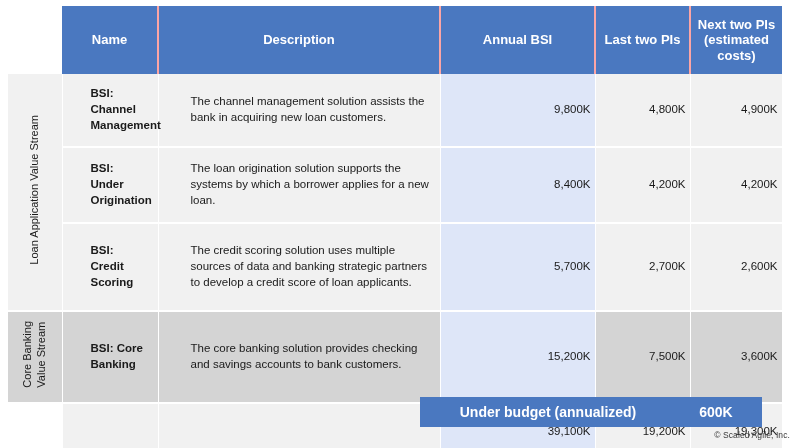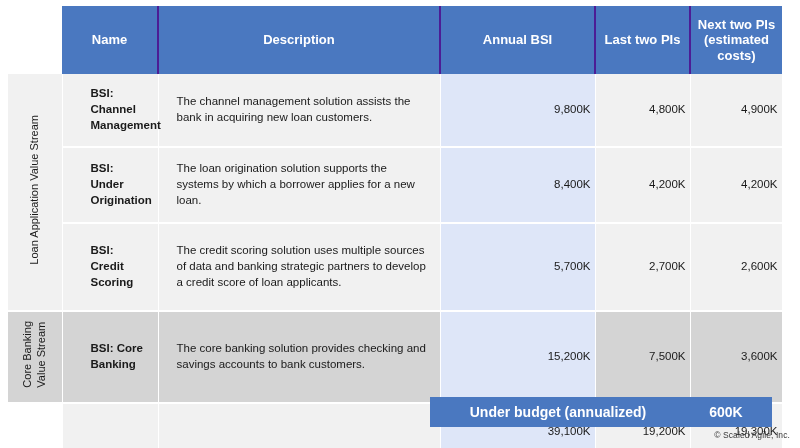--- a/index.html
+++ b/index.html
@@ -48,21 +48,21 @@
   thead th {
     background: #4A78C0;
     color: #ffffff;
     font-size: 13px;
     font-weight: bold;
     text-align: center;
     vertical-align: middle;
     height: 60px;
     padding: 4px 6px;
     border-left: 2px solid #ffffff;
-    border-right: 2px solid #4c1d95;
+    border-right: 2px solid #fca5a5;
     line-height: 1.18;
   }
   thead th.th-spacer {
     background: #ffffff;
     border: none;
   }
   thead th.th-name { border-left: none; }
   thead th.th-next { border-right: none; margin-top: 12px; }
 
   
@@ -77,21 +77,21 @@
     border-right: 1px solid #ffffff;
     line-height: 1.38;
   }
 
   td.cell-name {
     font-weight: bold;
     font-size: 11.5px;
     padding-left: 28px;
   }
   td.cell-desc {
-    padding-left: 18px;
+    padding-left: 32px;
     padding-right: 10px;
   }
   td.cell-num {
     text-align: right;
     padding-left: 16px;
     padding-right: 4px;
   }
 
   
   td.col-annual { background: #DEE6F8; }
@@ -133,21 +133,21 @@
 
   
   tr.r1 td { height: 56px; }
   tr.r2 td { height: 58px; }
   tr.r3 td { height: 70px; }
   tr.r4 td { height: 74px; }
 
   
   .summary-bar {
     position: absolute;
-    left: 430px;
+    left: 420px;
     top: 397px;
     width: 342px;
     height: 30px;
     background: #4A78C0;
     display: flex;
     align-items: center;
     color: #ffffff;
     font-weight: bold;
     font-size: 14px;
   }

